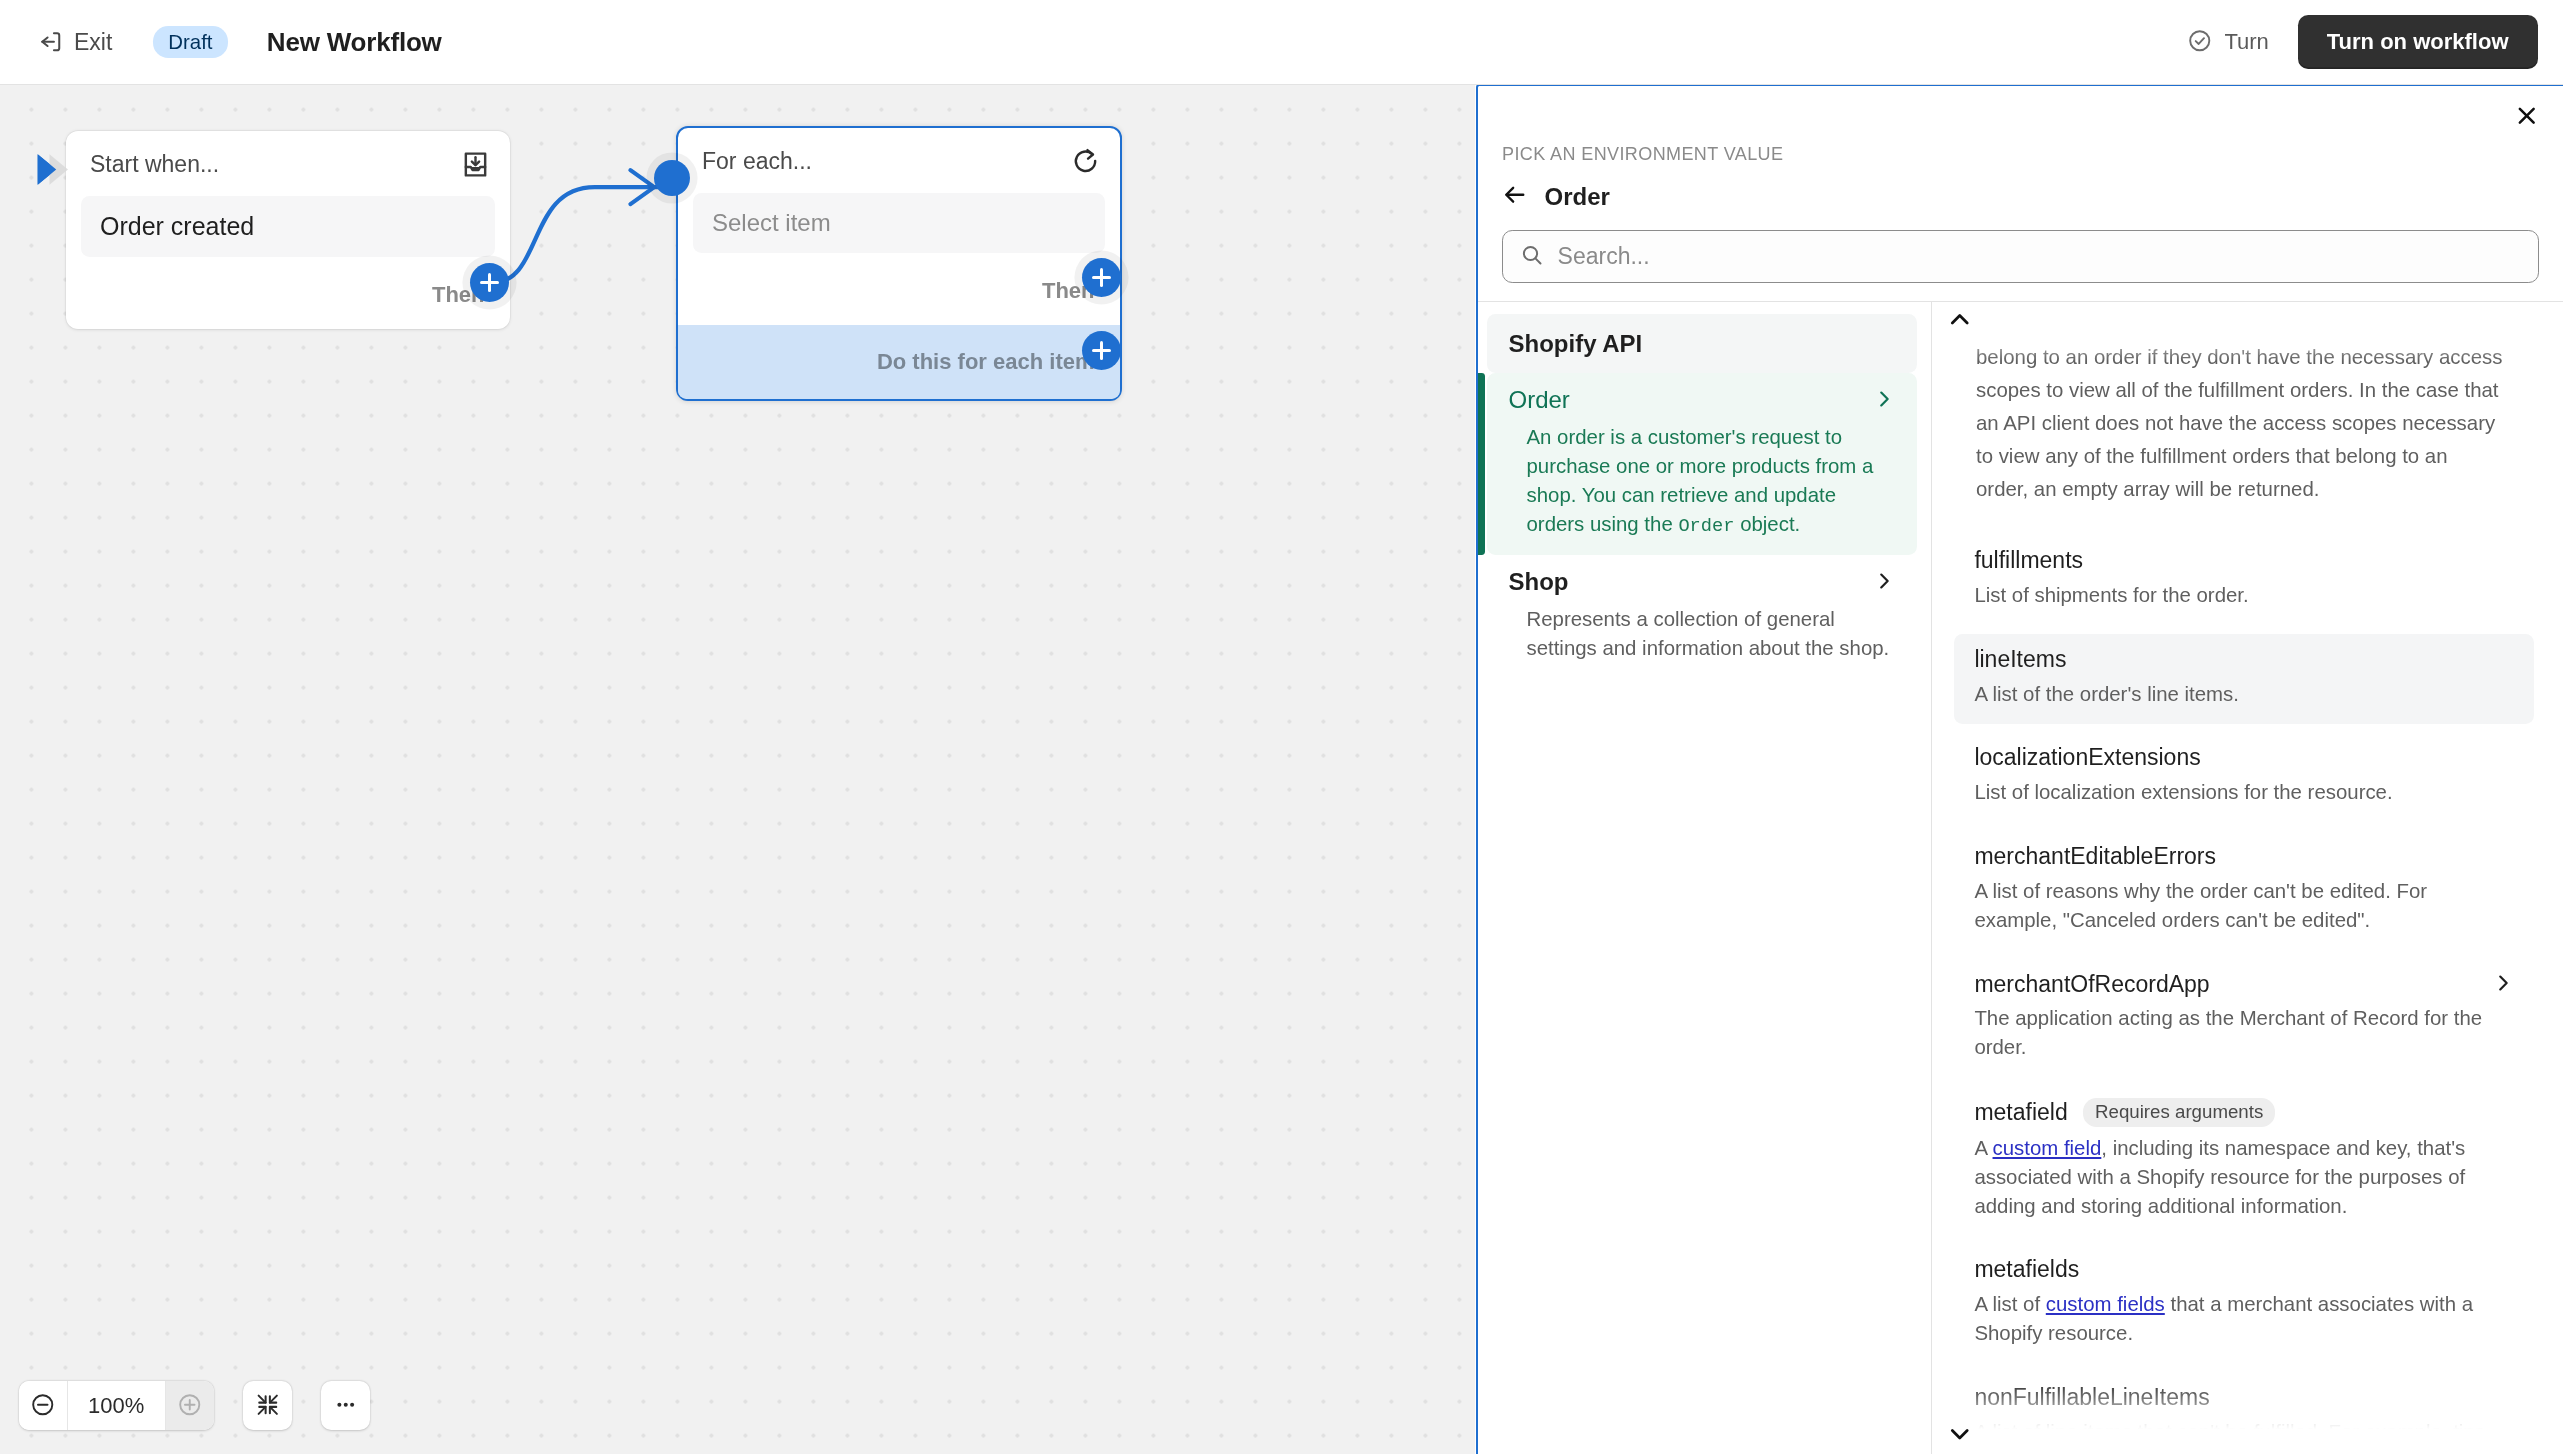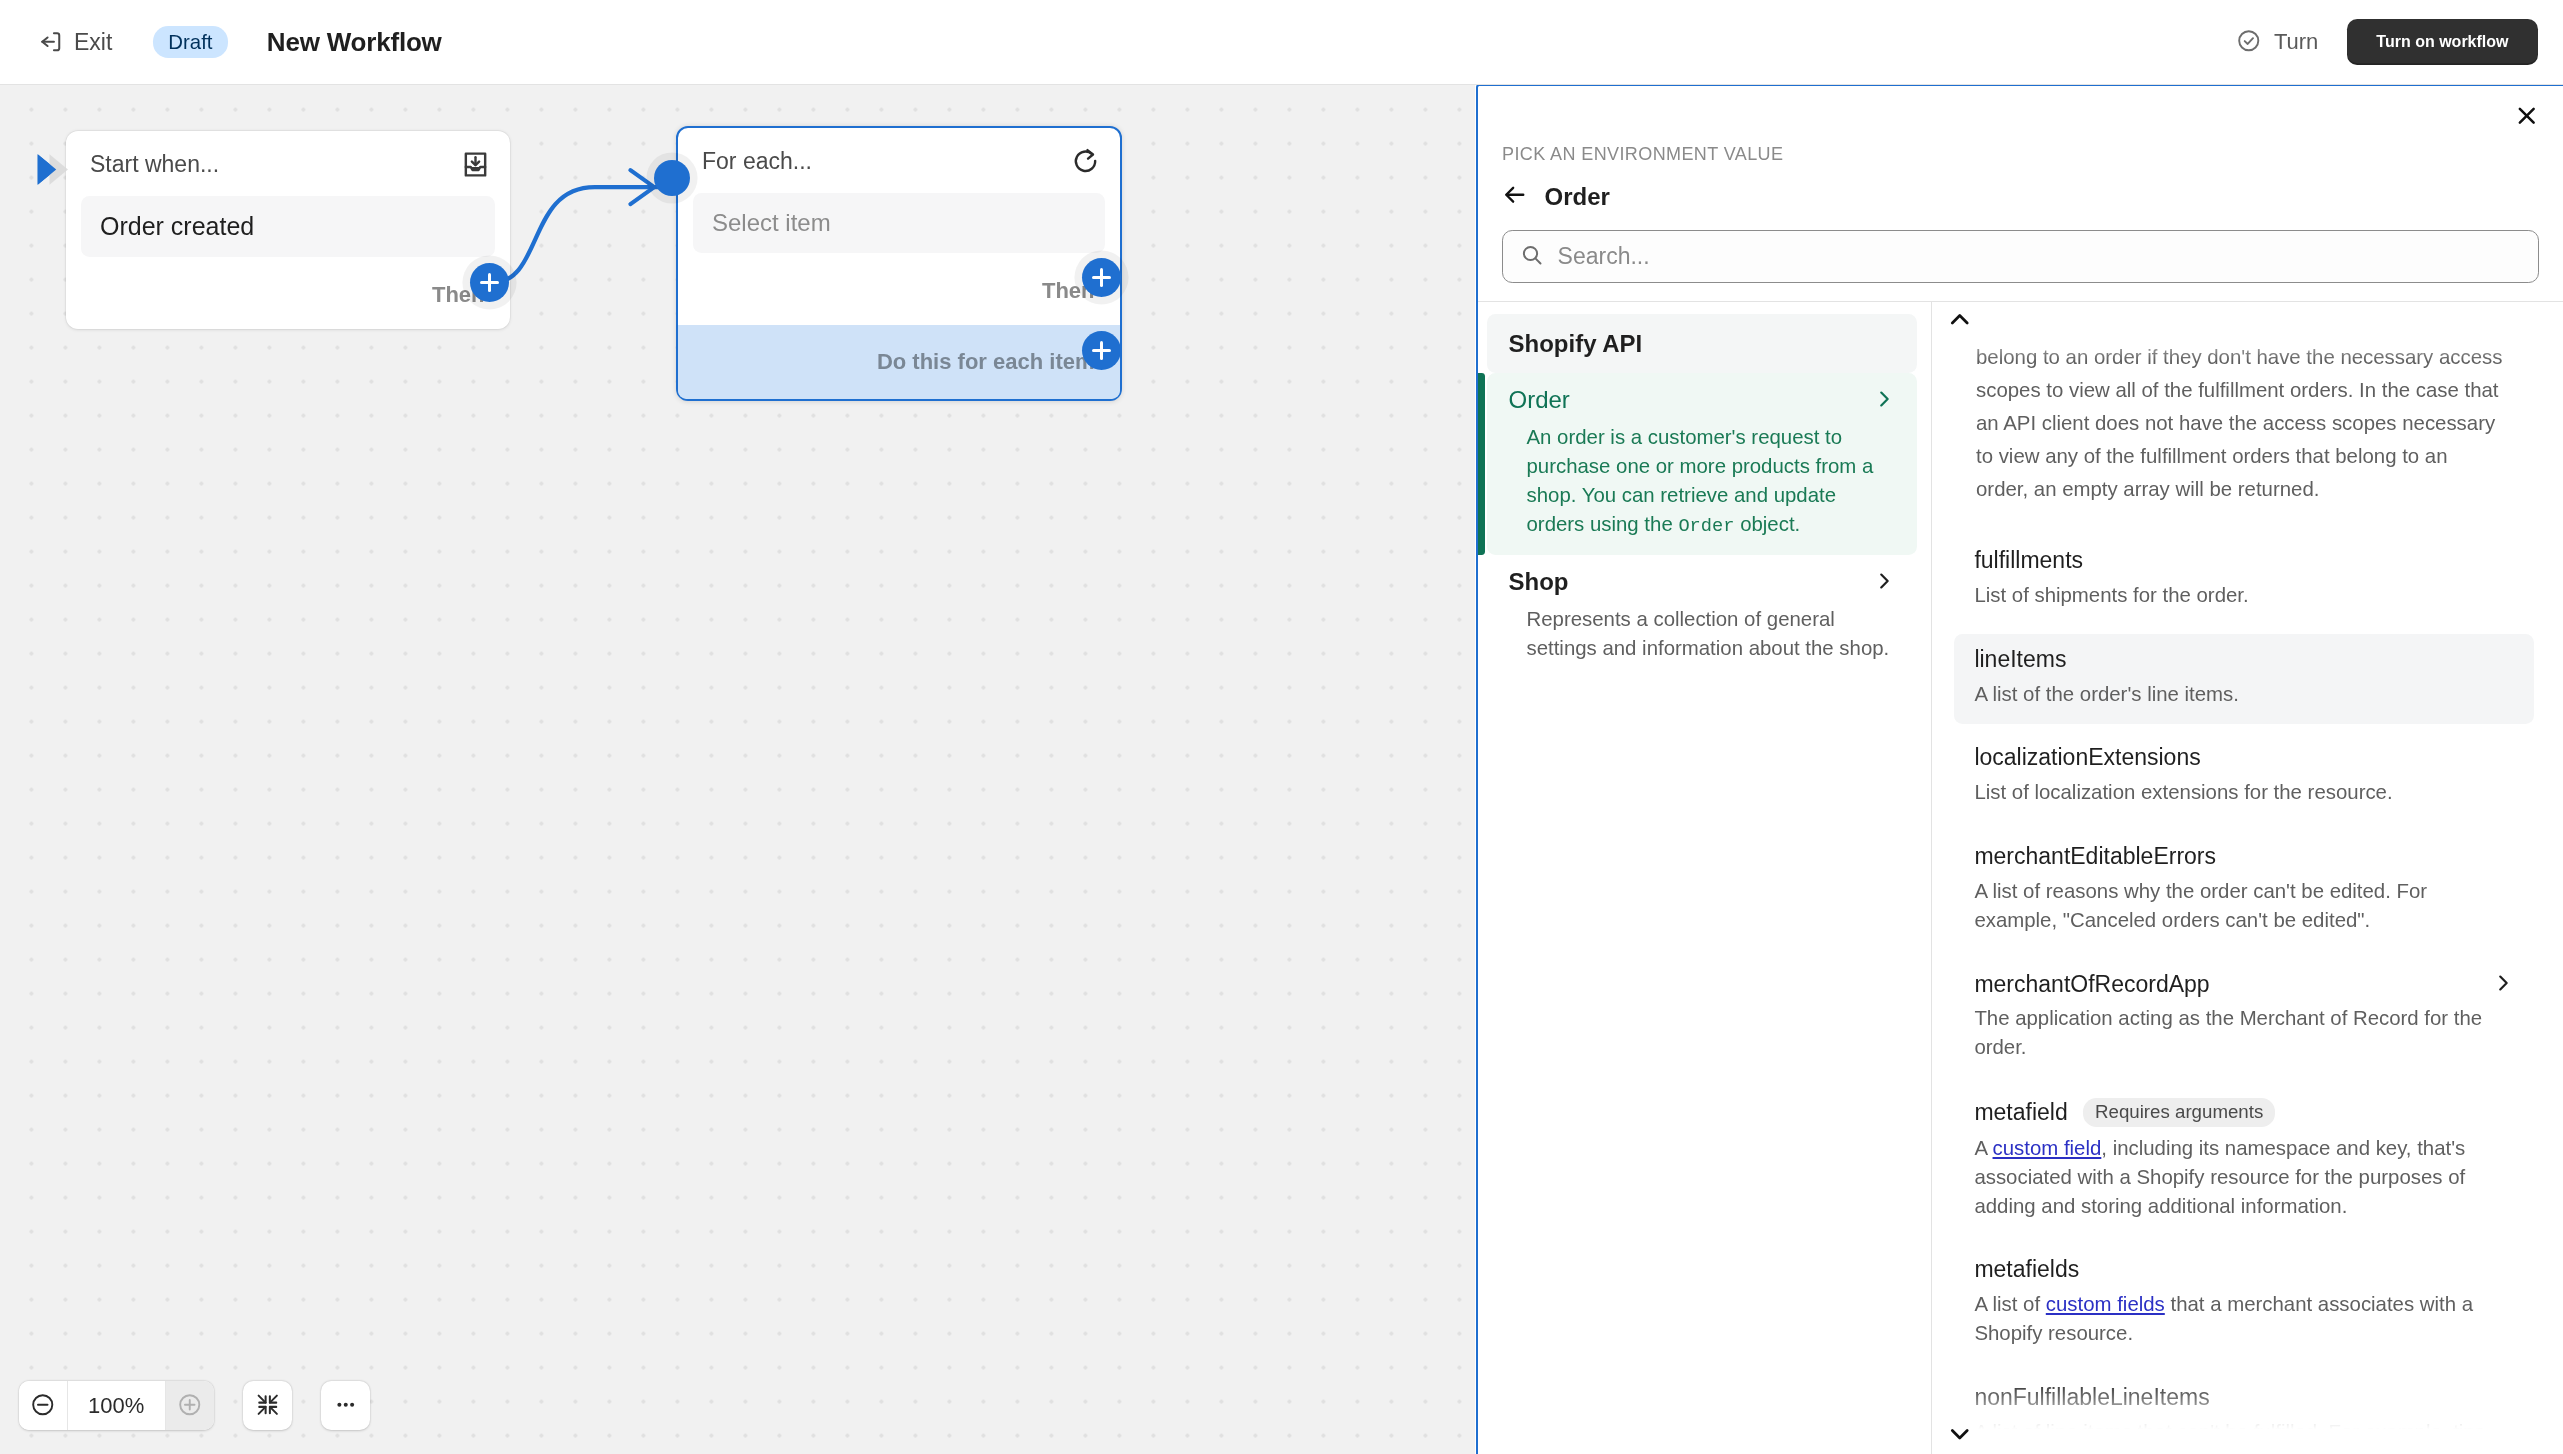--- a/index.html
+++ b/index.html
@@ -39,21 +39,21 @@
     letter-spacing: -0.2px;
   }
   .tb-right {
     margin-left: auto; display: flex; align-items: center;
     padding-right: 25.5px; gap: 29px;
   }
   .saved-wrap { display: flex; align-items: center; gap: 12px; }
   .saved-label { font-size: 22px; color: #5a5a5a; }
   .turnon-btn {
     background: #303030; color: #ffffff;
-    font-size: 16px; font-weight: 700;
+    font-size: 22px; font-weight: 700;
     padding: 14.4px 29px; border-radius: 10.2px;
     border: none; cursor: pointer;
     box-shadow: inset 0 -1.7px 0 rgba(0,0,0,0.25);
     white-space: nowrap;
   }
 
   
   #canvas {
     position: absolute; top: 85px; left: 0;
     width: 1475px; height: 1370px;

